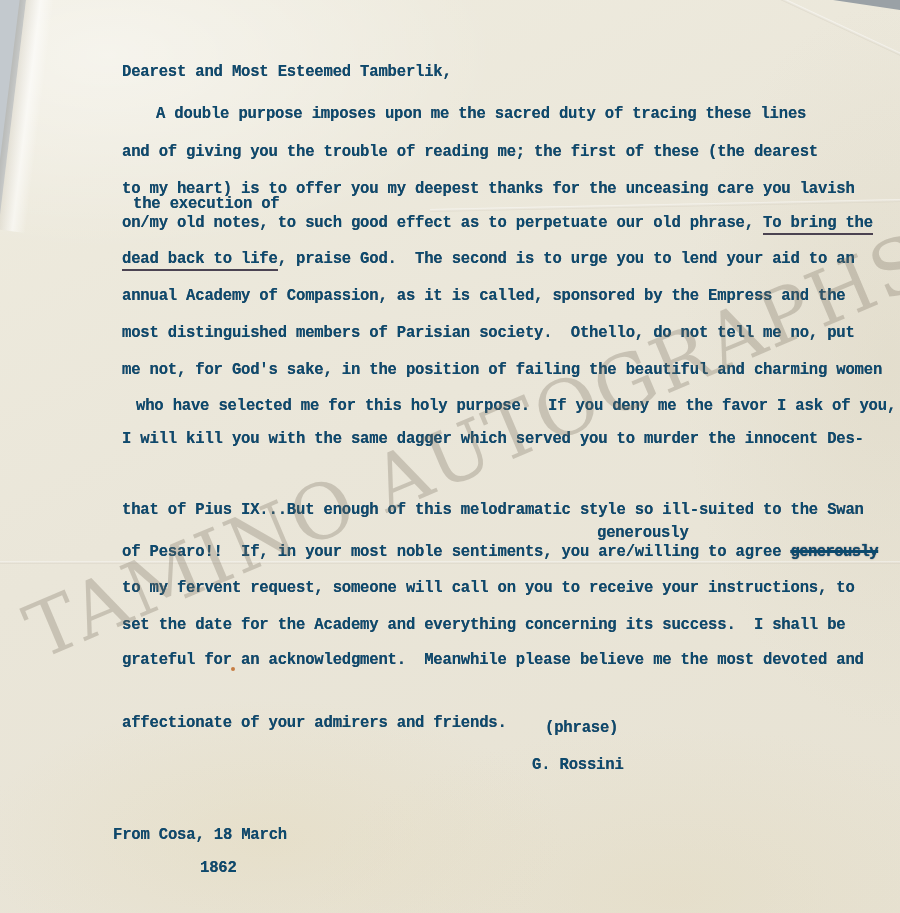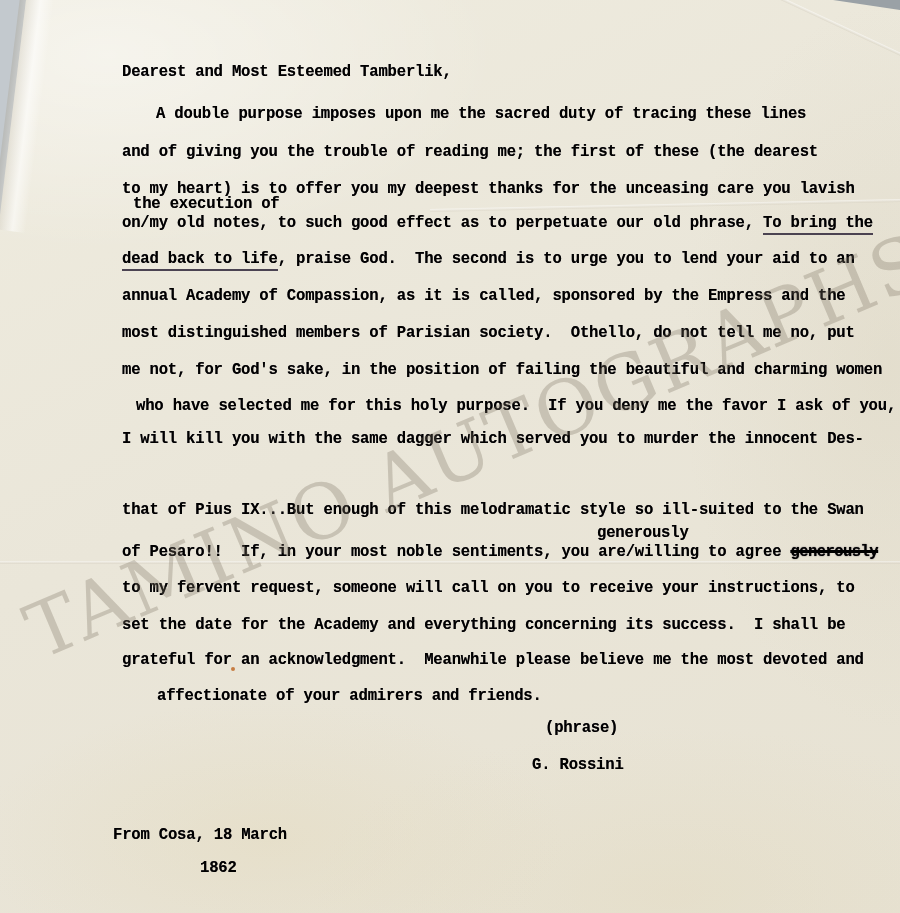--- a/index.html
+++ b/index.html
@@ -20,21 +20,21 @@
     background:linear-gradient(90deg, rgba(160,150,128,0.28), rgba(255,255,255,0.55) 55%, transparent 90%);}
   .crease-top-right{left:688px;top:12px;width:250px;height:3px;transform:rotate(25deg);
     background:linear-gradient(180deg, rgba(255,255,255,0.6), rgba(150,138,115,0.15));}
   .crease-right{left:430px;top:204px;width:470px;height:3px;transform:rotate(-1.2deg);
     background:linear-gradient(180deg, rgba(255,255,255,0.55), rgba(150,138,115,0.12));}
   .crease-mid{left:0;top:561px;width:900px;height:3px;
     background:linear-gradient(180deg, rgba(255,255,255,0.5), rgba(150,138,115,0.14));}
   .letter-body{position:absolute;inset:0;z-index:3;}
   .tline{position:absolute;white-space:pre;
     font-family:"Liberation Mono", monospace;font-size:15.6px;font-weight:700;
-    letter-spacing:-0.2px;color:#000000;
+    letter-spacing:-0.2px;color:#0c4a6e;
     text-shadow:0 0 0.6px rgba(58,49,67,0.75);}
   .tline .underline{border-bottom:2px solid rgba(58,49,67,0.9);padding-bottom:1px;}
   .tline .strikeout-overtyped{text-decoration:line-through;text-decoration-thickness:2.5px;
     font-weight:800;letter-spacing:-0.6px;text-shadow:0 0 1.2px #3a3143;}
   .watermark{position:absolute;left:30px;top:591px;z-index:5;pointer-events:none;
     transform:rotate(-23deg);transform-origin:0 50%;
     font-family:"DejaVu Serif", serif;font-size:76px;font-weight:400;letter-spacing:2px;
     color:rgba(122,114,97,0.30);white-space:nowrap;}
   .speck{position:absolute;z-index:4;width:4px;height:4px;border-radius:50%;
     background:#c06a28;opacity:0.85;}
@@ -64,21 +64,21 @@
       <div class="tline" style="left: 122px; top: 324px;"><span>most distinguished members of Parisian society.  Othello, do not tell me no, put</span></div>
       <div class="tline" style="left: 122px; top: 361px;"><span>me not, for God's sake, in the position of failing the beautiful and charming women</span></div>
       <div class="tline" style="left: 122px; top: 397px; margin-left: 14px;"><span>who have selected me for this holy purpose.  If you deny me the favor I ask of you,</span></div>
       <div class="tline" style="left: 122px; top: 430px;"><span>I will kill you with the same dagger which served you to murder the innocent Des-</span></div>
       <div class="tline" style="left: 122px; top: 501px;"><span>that of Pius IX...But enough of this melodramatic style so ill-suited to the Swan</span></div>
       <div class="tline" style="left: 597px; top: 524px;"><span>generously</span></div>
       <div class="tline" style="left: 122px; top: 543px;"><span>of Pesaro!!  If, in your most noble sentiments, you are/willing to agree </span><span class="strikeout-overtyped">generously</span></div>
       <div class="tline" style="left: 122px; top: 579px;"><span>to my fervent request, someone will call on you to receive your instructions, to</span></div>
       <div class="tline" style="left: 122px; top: 616px;"><span>set the date for the Academy and everything concerning its success.  I shall be</span></div>
       <div class="tline" style="left: 122px; top: 651px;"><span>grateful for an acknowledgment.  Meanwhile please believe me the most devoted and</span></div>
-      <div class="tline" style="left: 122px; top: 687px; margin-left: 35px;"><span>affectionate of your admirers and friends.</span></div>
+      <div class="tline" style="left: 122px; top: 714px;"><span>affectionate of your admirers and friends.</span></div>
       <div class="tline" style="left: 545px; top: 719px;"><span>(phrase)</span></div>
       <div class="tline" style="left: 532px; top: 756px;"><span>G. Rossini</span></div>
       <div class="tline" style="left: 113px; top: 826px;"><span>From Cosa, 18 March</span></div>
       <div class="tline" style="left: 200px; top: 859px;"><span>1862</span></div>
     </div>
 
   <div class="speck speck-1"></div>
 
   <div class="watermark">TAMINO AUTOGRAPHS</div>
 </div>

